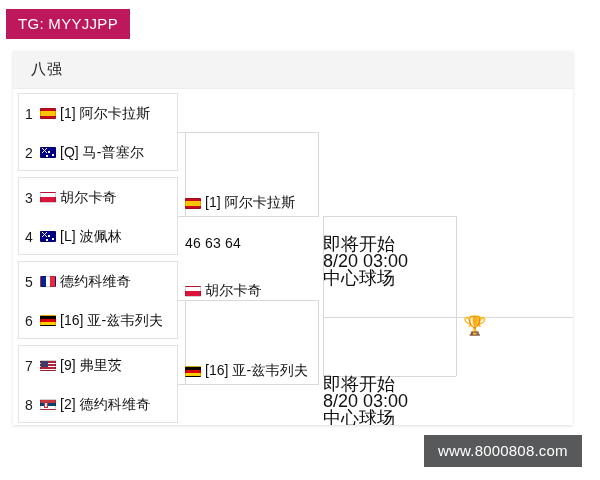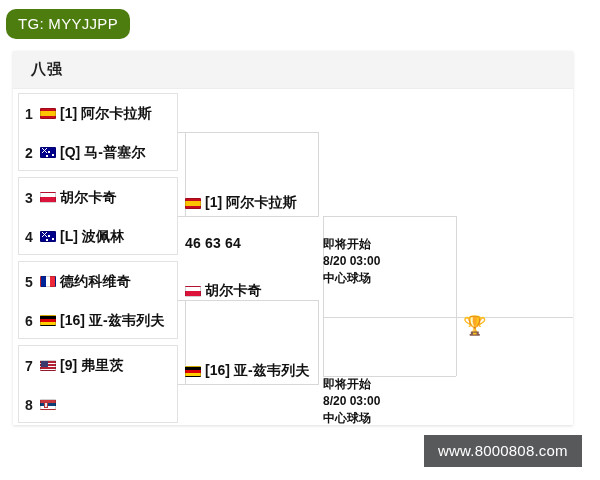--- a/index.html
+++ b/index.html
@@ -7,45 +7,43 @@
     width:600px;height:480px;
     background:#ffffff;
     font-family:"Liberation Sans","DejaVu Sans",sans-serif;
     position:relative;overflow:hidden;
     -webkit-font-smoothing:antialiased;
   }
 
   
   #tg-banner{
     position:absolute;left:6px;top:9px;
-    background:#4d7c0f;color:#ffffff;
+    background:#be185d;color:#ffffff;
     font-size:15px;line-height:1;
     padding:7px 12px 8px 12px;
     letter-spacing:.3px;
     white-space:nowrap;
-    border-radius:10px;
   }
 
   
   #url-banner{
     position:absolute;left:424px;top:435px;
     background:#58595b;color:#ffffff;
     font-size:15px;line-height:1;
     padding:8px 14px 9px 14px;
     white-space:nowrap;letter-spacing:.2px;
   }
 
   
   #card{
     position:absolute;left:13px;top:51px;
     width:560px;height:374px;
     background:#fdba74;
     box-shadow:0 1px 3px rgba(0,0,0,.13);
     overflow:hidden;
-    font-weight:bold;
   }
   #card-header{
     height:38px;background:#f4f4f5;
     border-bottom:1px solid #ededed;
     display:flex;align-items:center;
     box-sizing:border-box;
   }
   #card-header .title{
     margin-left:18px;font-size:15px;color:#222;
     letter-spacing:1px;
@@ -116,21 +114,21 @@
     font-size:14px;color:#111;letter-spacing:.2px;
     height:20px;line-height:20px;margin-top:20px;
   }
   #sf-a{top:104px;}
   #sf-b{top:192px;}
   #sf-c{top:272px;}
 
   
   .up-cell{
     position:absolute;left:310px;width:132px;
-    font-size:12px;color:#111;line-height:17px;
+    font-size:18px;color:#111;line-height:17px;
   }
   .up-cell .ln{white-space:nowrap;}
   #up-a{top:147px;}
   #up-b{top:287px;}
 
   
   .ln-v,.ln-h{position:absolute;background:#d8d8d8;}
   .ln-v{width:1px;}
   .ln-h{height:1px;}
 
@@ -219,20 +217,21 @@
 
     <div class="qf-box b4">
       <div class="qf-row">
         <span class="seedno">7</span>
         <span class="flag f-usa"></span>
         <span class="nm"><span class="rk">[9] </span><span>弗里茨</span></span>
       </div>
       <div class="qf-row">
         <span class="seedno">8</span>
         <span class="flag f-srb"></span>
+        <span class="nm"><span class="rk">[2] </span><span>德约科维奇</span></span>
       </div>
     </div>
 
     <div class="sf-cell" id="sf-a">
       <div class="plr">
         <span class="flag f-esp"></span>
         <span class="nm"><span class="rk">[1] </span><span>阿尔卡拉斯</span></span>
       </div>
       <div class="score">46 63 64</div>
     </div>

